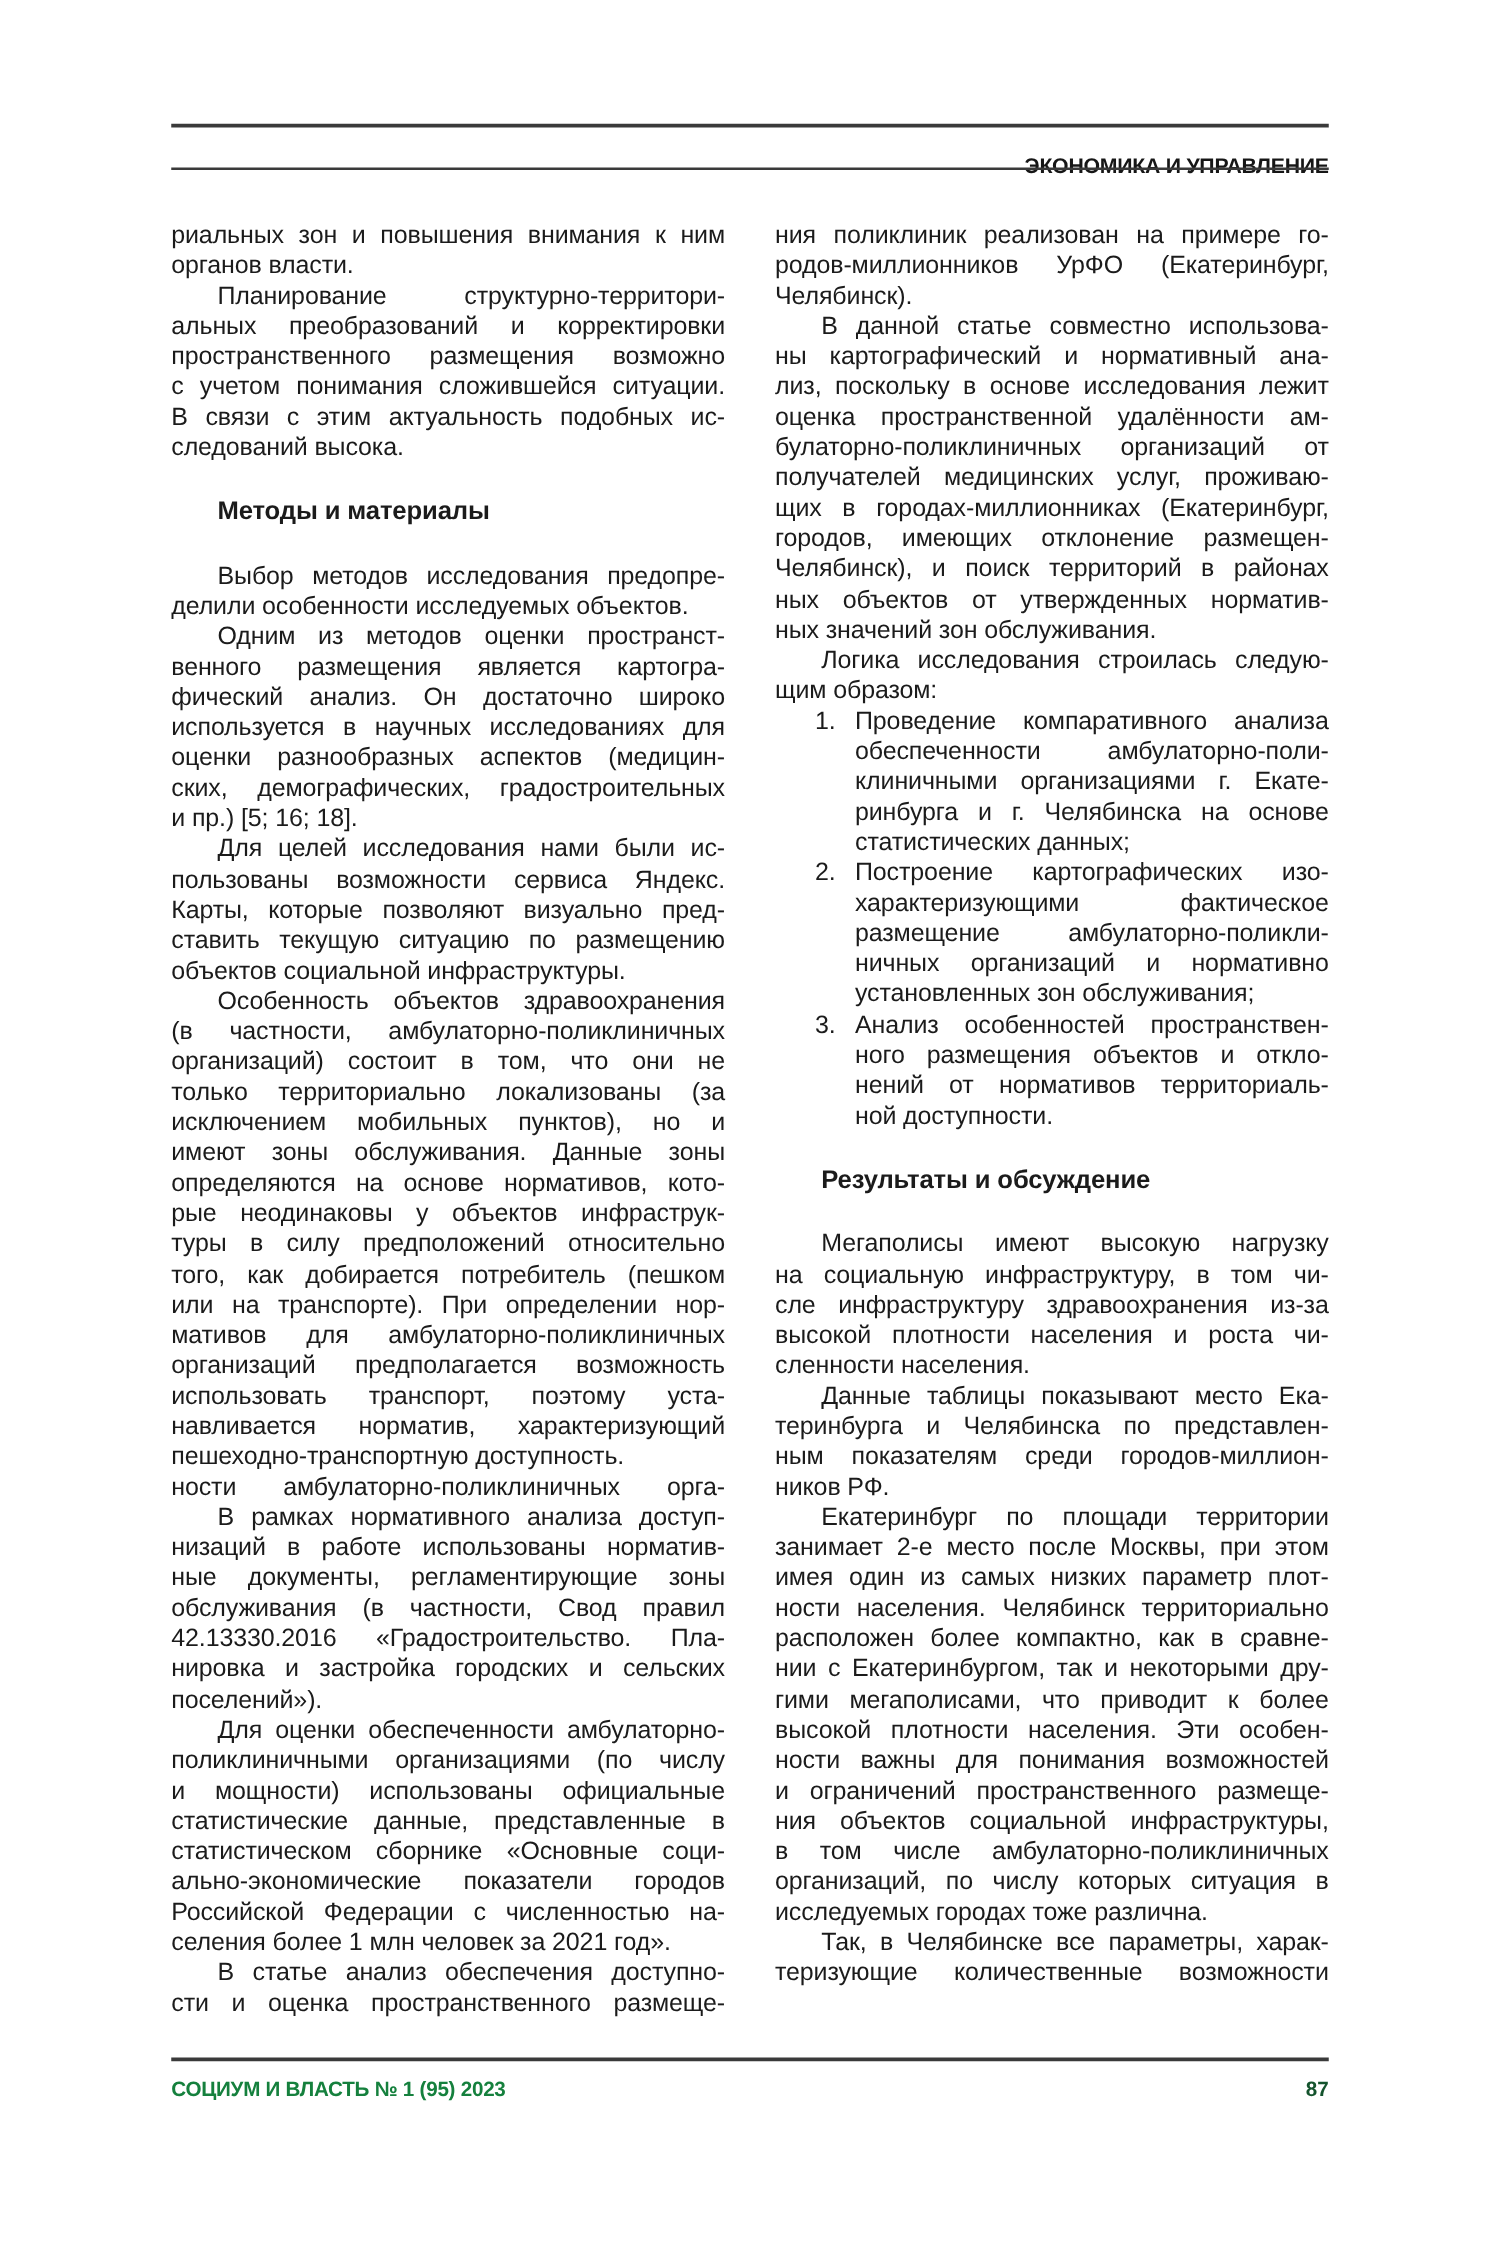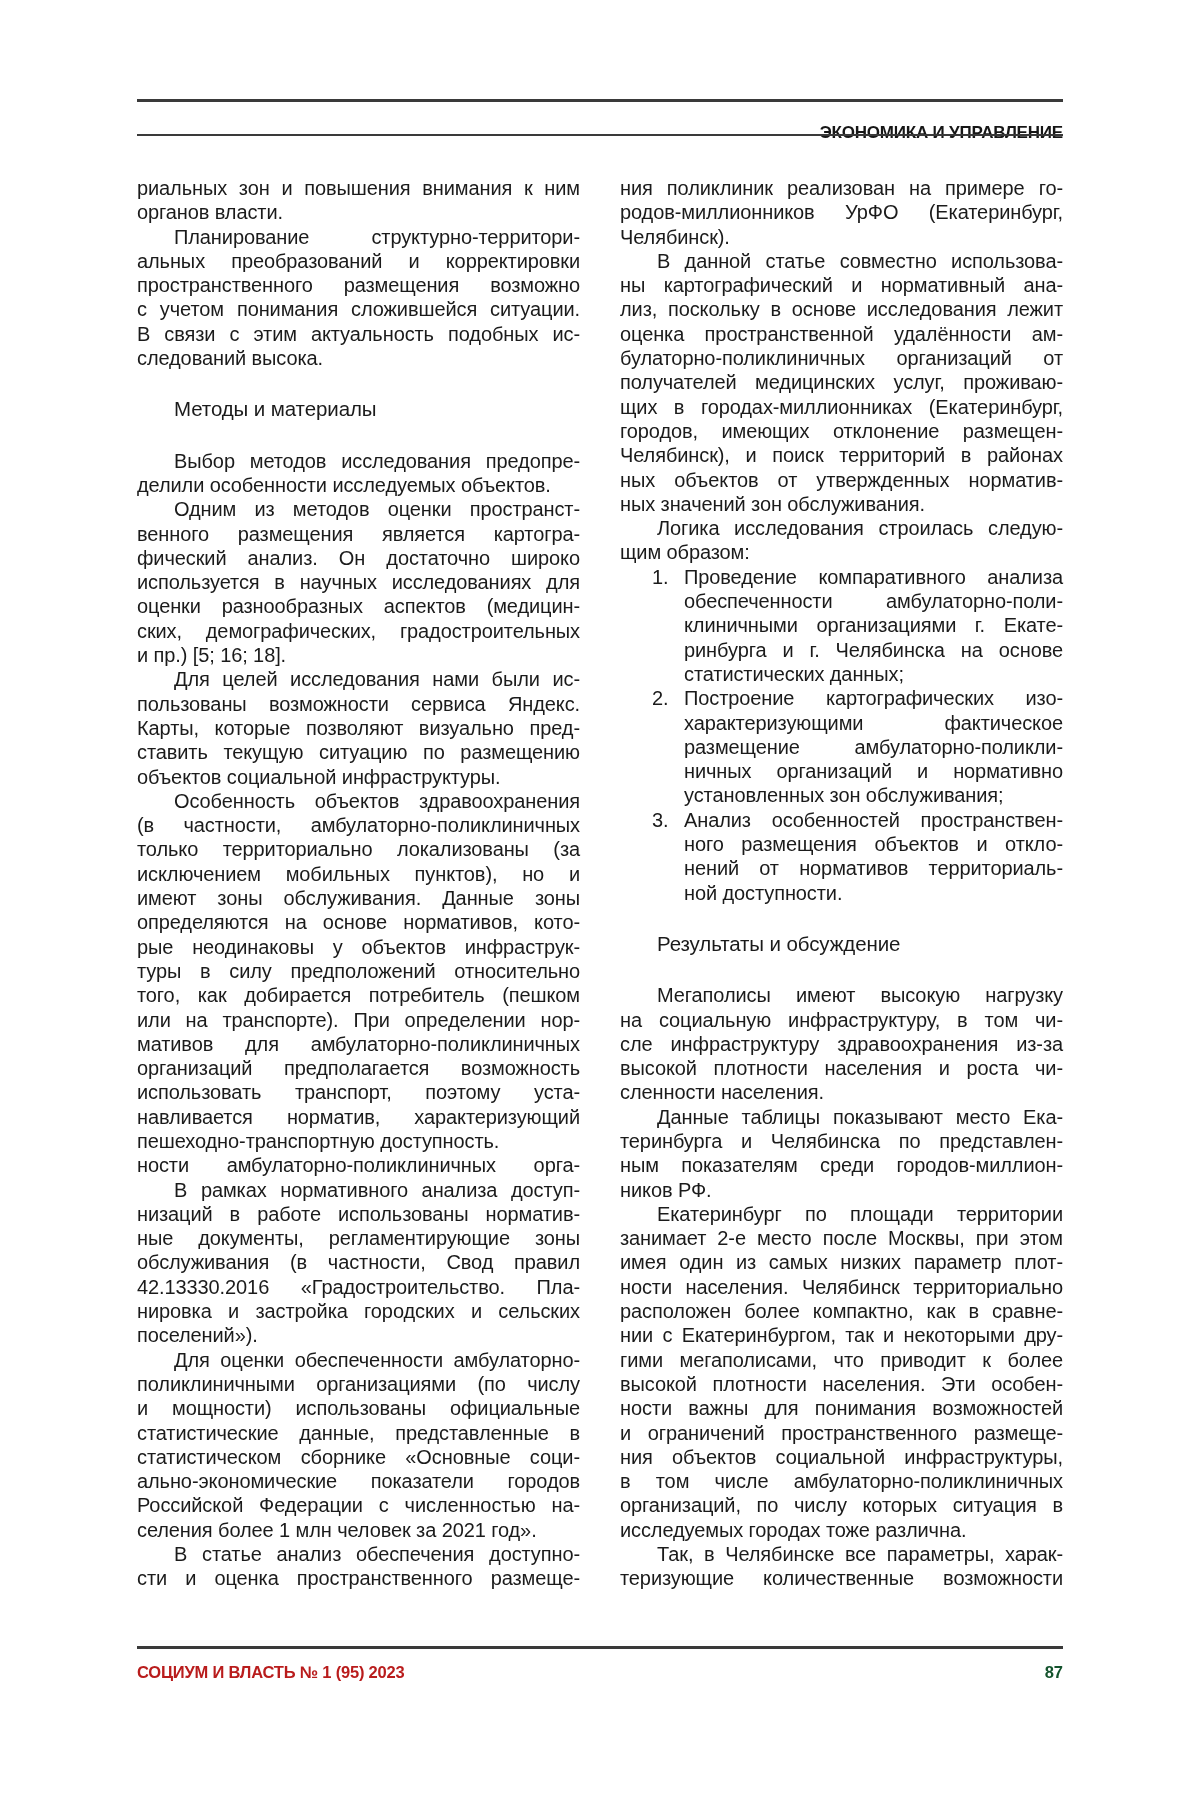--- a/index.html
+++ b/index.html
@@ -25,28 +25,28 @@
     position: absolute; top: 176px; width: 443px;
     font-size: 20px; line-height: 24.3px;
     letter-spacing: -0.1px;
   }
   .col-left { left: 137px; }
   .col-right { left: 620px; }
   .line { text-align: justify; text-align-last: justify; }
   .line.last { text-align-last: left; }
   .line.indent { text-indent: 37px; }
   .heading {
-    font-weight: 400; font-size: 20.5px;
+    font-weight: 700; font-size: 20.5px;
     padding-left: 37px; margin: 27px 0 27px 0;
   }
   .list-item { position: relative; padding-left: 64px; }
   .list-num { position: absolute; left: 32px; top: 0; }
   .footer-journal {
     position: absolute; left: 137px; top: 1663px;
-    font-weight: 700; font-size: 16.5px; letter-spacing: -0.2px; color: #b91c1c;
+    font-weight: 700; font-size: 16.5px; letter-spacing: -0.2px; color: #15803d;
   }
   .footer-page {
     position: absolute; left: 137px; top: 1663px; width: 926px; text-align: right;
     font-weight: 700; font-size: 16.5px; color: #14532d;
   }
 </style>
 </head>
 <body>
 
 <div class="page">
@@ -84,20 +84,21 @@
       <div class="para">
         <div class="line indent">Для целей исследования нами были ис-</div>
         <div class="line">пользованы возможности сервиса Яндекс.</div>
         <div class="line">Карты, которые позволяют визуально пред-</div>
         <div class="line">ставить текущую ситуацию по размещению</div>
         <div class="line last">объектов социальной инфраструктуры.</div>
       </div>
       <div class="para">
         <div class="line indent">Особенность объектов здравоохранения</div>
         <div class="line">(в частности, амбулаторно-поликлиничных</div>
+        <div class="line">организаций) состоит в том, что они не</div>
         <div class="line">только территориально локализованы (за</div>
         <div class="line">исключением мобильных пунктов), но и</div>
         <div class="line">имеют зоны обслуживания. Данные зоны</div>
         <div class="line">определяются на основе нормативов, кото-</div>
         <div class="line">рые неодинаковы у объектов инфраструк-</div>
         <div class="line">туры в силу предположений относительно</div>
         <div class="line">того, как добирается потребитель (пешком</div>
         <div class="line">или на транспорте). При определении нор-</div>
         <div class="line">мативов для амбулаторно-поликлиничных</div>
         <div class="line">организаций предполагается возможность</div>

